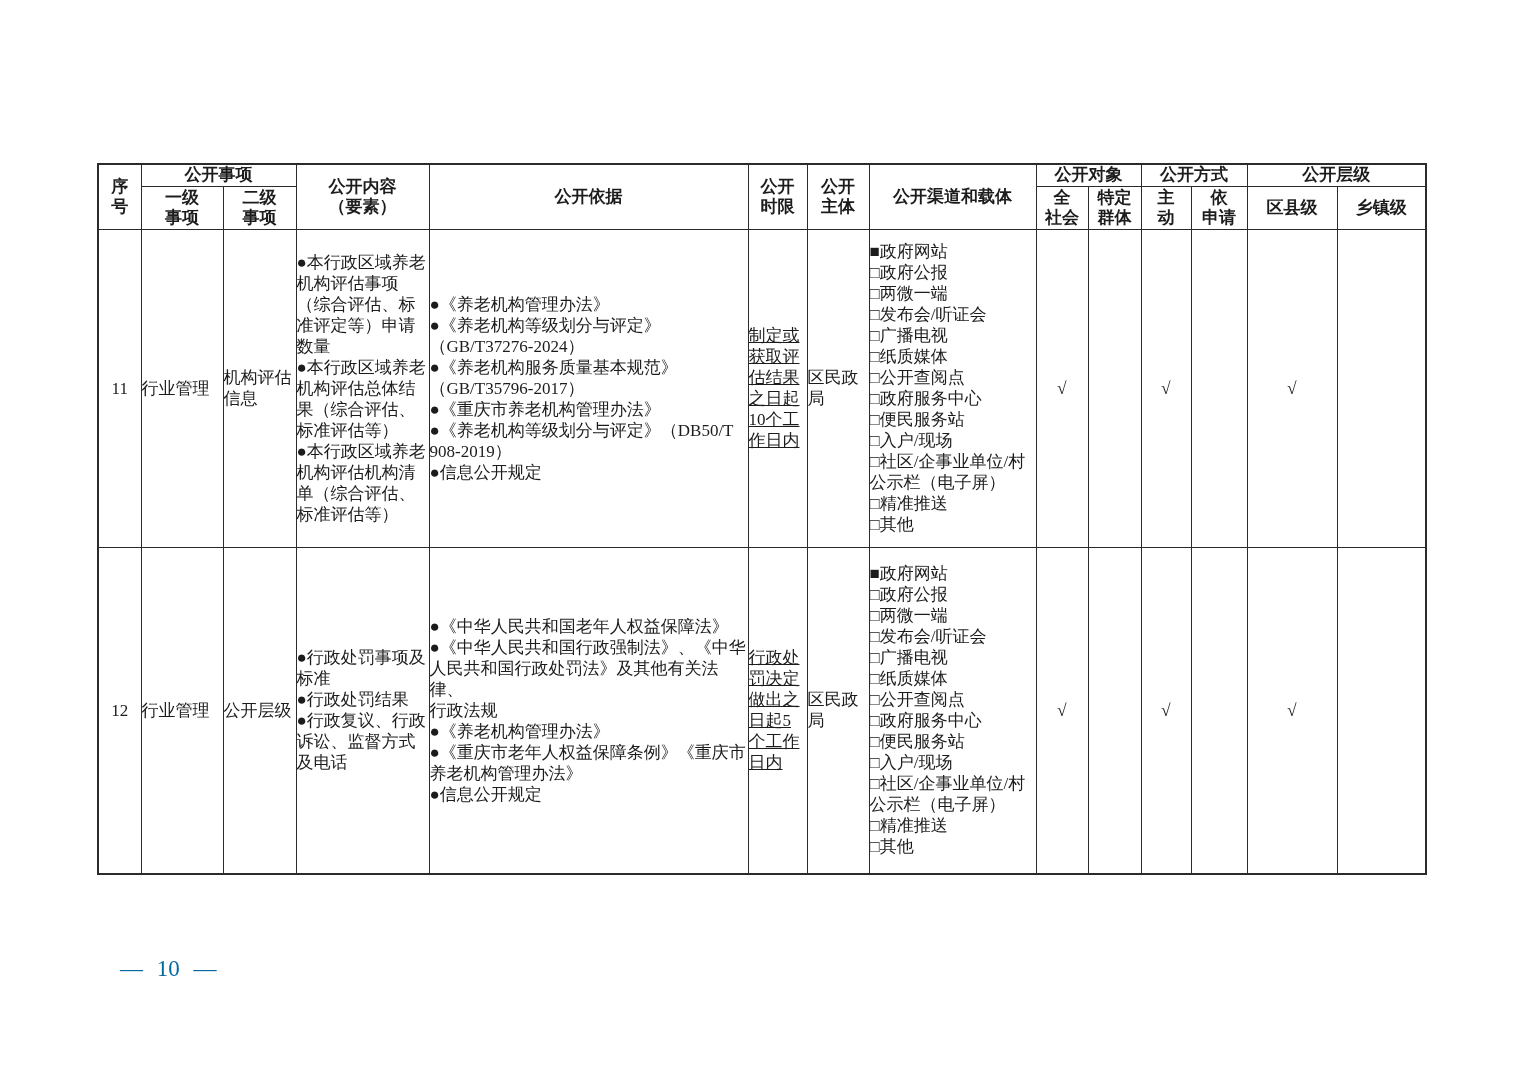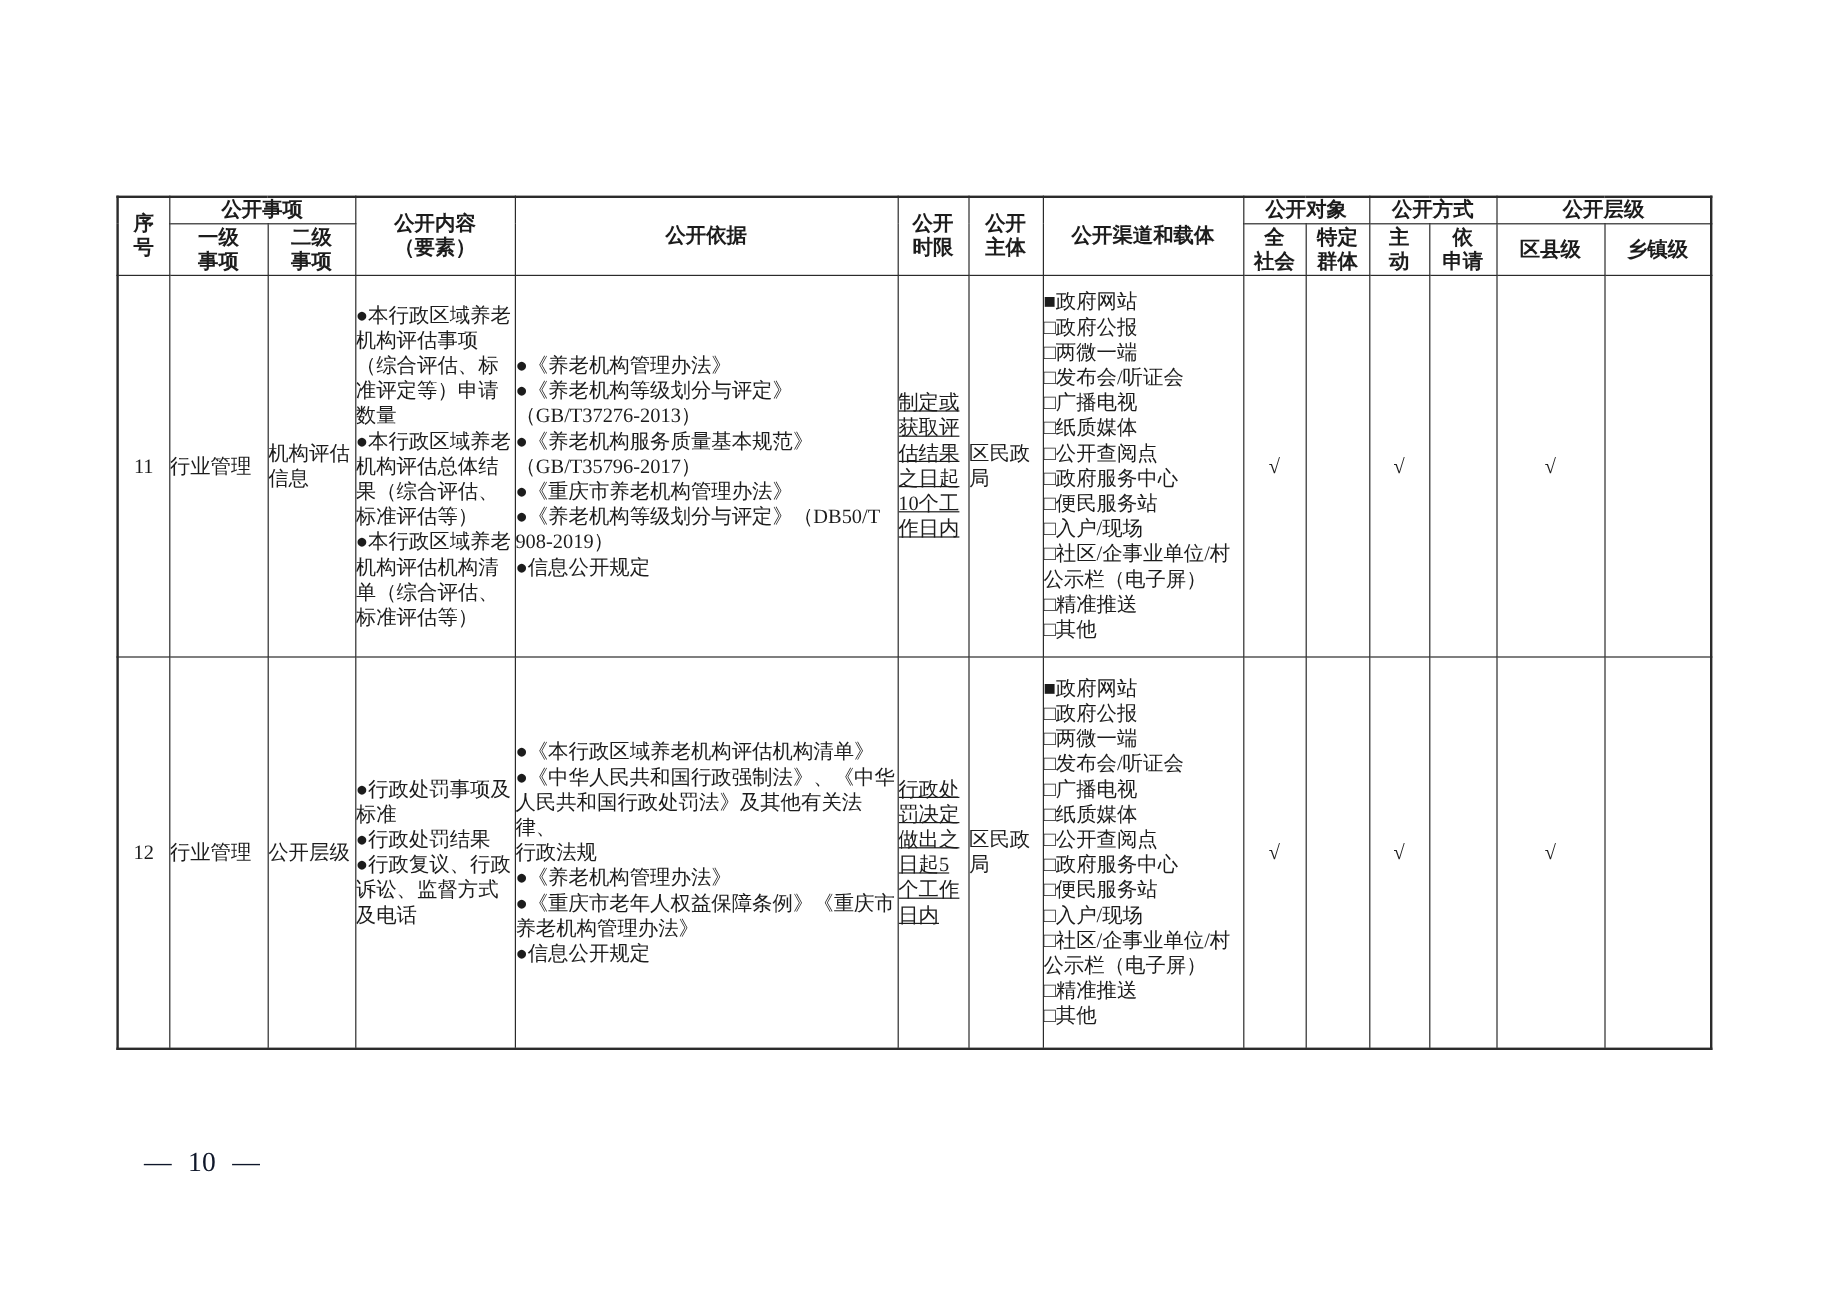--- a/index.html
+++ b/index.html
@@ -29,21 +29,21 @@
   .c-content { padding:0 12px; }
   .c-basis { font-size:16px; line-height:20.5px; padding:0 4px; }
   .c-time { padding:0 10px;text-decoration:underline; }
   .c-subj { padding:0 11px; text-align:left; }
   .c-chan { padding:0 8px; line-height:21px; }
   .c-mark { text-align:center; font-size:18px; }
   .bullet-line { white-space:pre-line; }
   .ch-line { white-space:normal; }
   .pagenum {
     position:absolute; left:120px; top:956px;
-    font-size:23px; word-spacing:8px; color:#0f172a;
+    font-size:23px; word-spacing:8px; color:#0369a1;
   }
 </style>
 </head>
 <body>
 
 <table class="doc">
   <colgroup>
     <col style="width:43px">
       <col style="width:82px">
       <col style="width:73px">
@@ -102,21 +102,21 @@
         <div>
             <div class="bullet-line">●本行政区域养老机构评估事项（综合评估、标准评定等）申请数量</div>
             <div class="bullet-line">●本行政区域养老机构评估总体结果（综合评估、标准评估等）</div>
             <div class="bullet-line">●本行政区域养老机构评估机构清单（综合评估、标准评估等）</div>
           </div>
       </td>
       <td class="c-basis">
         <div>
             <div class="bullet-line">●《养老机构管理办法》</div>
             <div class="bullet-line">●《养老机构等级划分与评定》
-（GB/T37276-2013）</div>
+（GB/T37276-2024）</div>
             <div class="bullet-line">●《养老机构服务质量基本规范》
 （GB/T35796-2017）</div>
             <div class="bullet-line">●《重庆市养老机构管理办法》</div>
             <div class="bullet-line">●《养老机构等级划分与评定》（DB50/T
 908-2019）</div>
             <div class="bullet-line">●信息公开规定</div>
           </div>
       </td>
       <td class="c-time">制定或获取评估结果之日起10个工作日内</td>
       <td class="c-subj">区民政局</td>
@@ -150,21 +150,21 @@
       <td class="c-l2">公开层级</td>
       <td class="c-content">
         <div>
             <div class="bullet-line">●行政处罚事项及标准</div>
             <div class="bullet-line">●行政处罚结果</div>
             <div class="bullet-line">●行政复议、行政诉讼、监督方式及电话</div>
           </div>
       </td>
       <td class="c-basis">
         <div>
-            <div class="bullet-line">●《本行政区域养老机构评估机构清单》</div>
+            <div class="bullet-line">●《中华人民共和国老年人权益保障法》</div>
             <div class="bullet-line">●《中华人民共和国行政强制法》、《中华
 人民共和国行政处罚法》及其他有关法律、
 行政法规</div>
             <div class="bullet-line">●《养老机构管理办法》</div>
             <div class="bullet-line">●《重庆市老年人权益保障条例》《重庆市
 养老机构管理办法》</div>
             <div class="bullet-line">●信息公开规定</div>
           </div>
       </td>
       <td class="c-time">行政处罚决定做出之日起5个工作日内</td>

